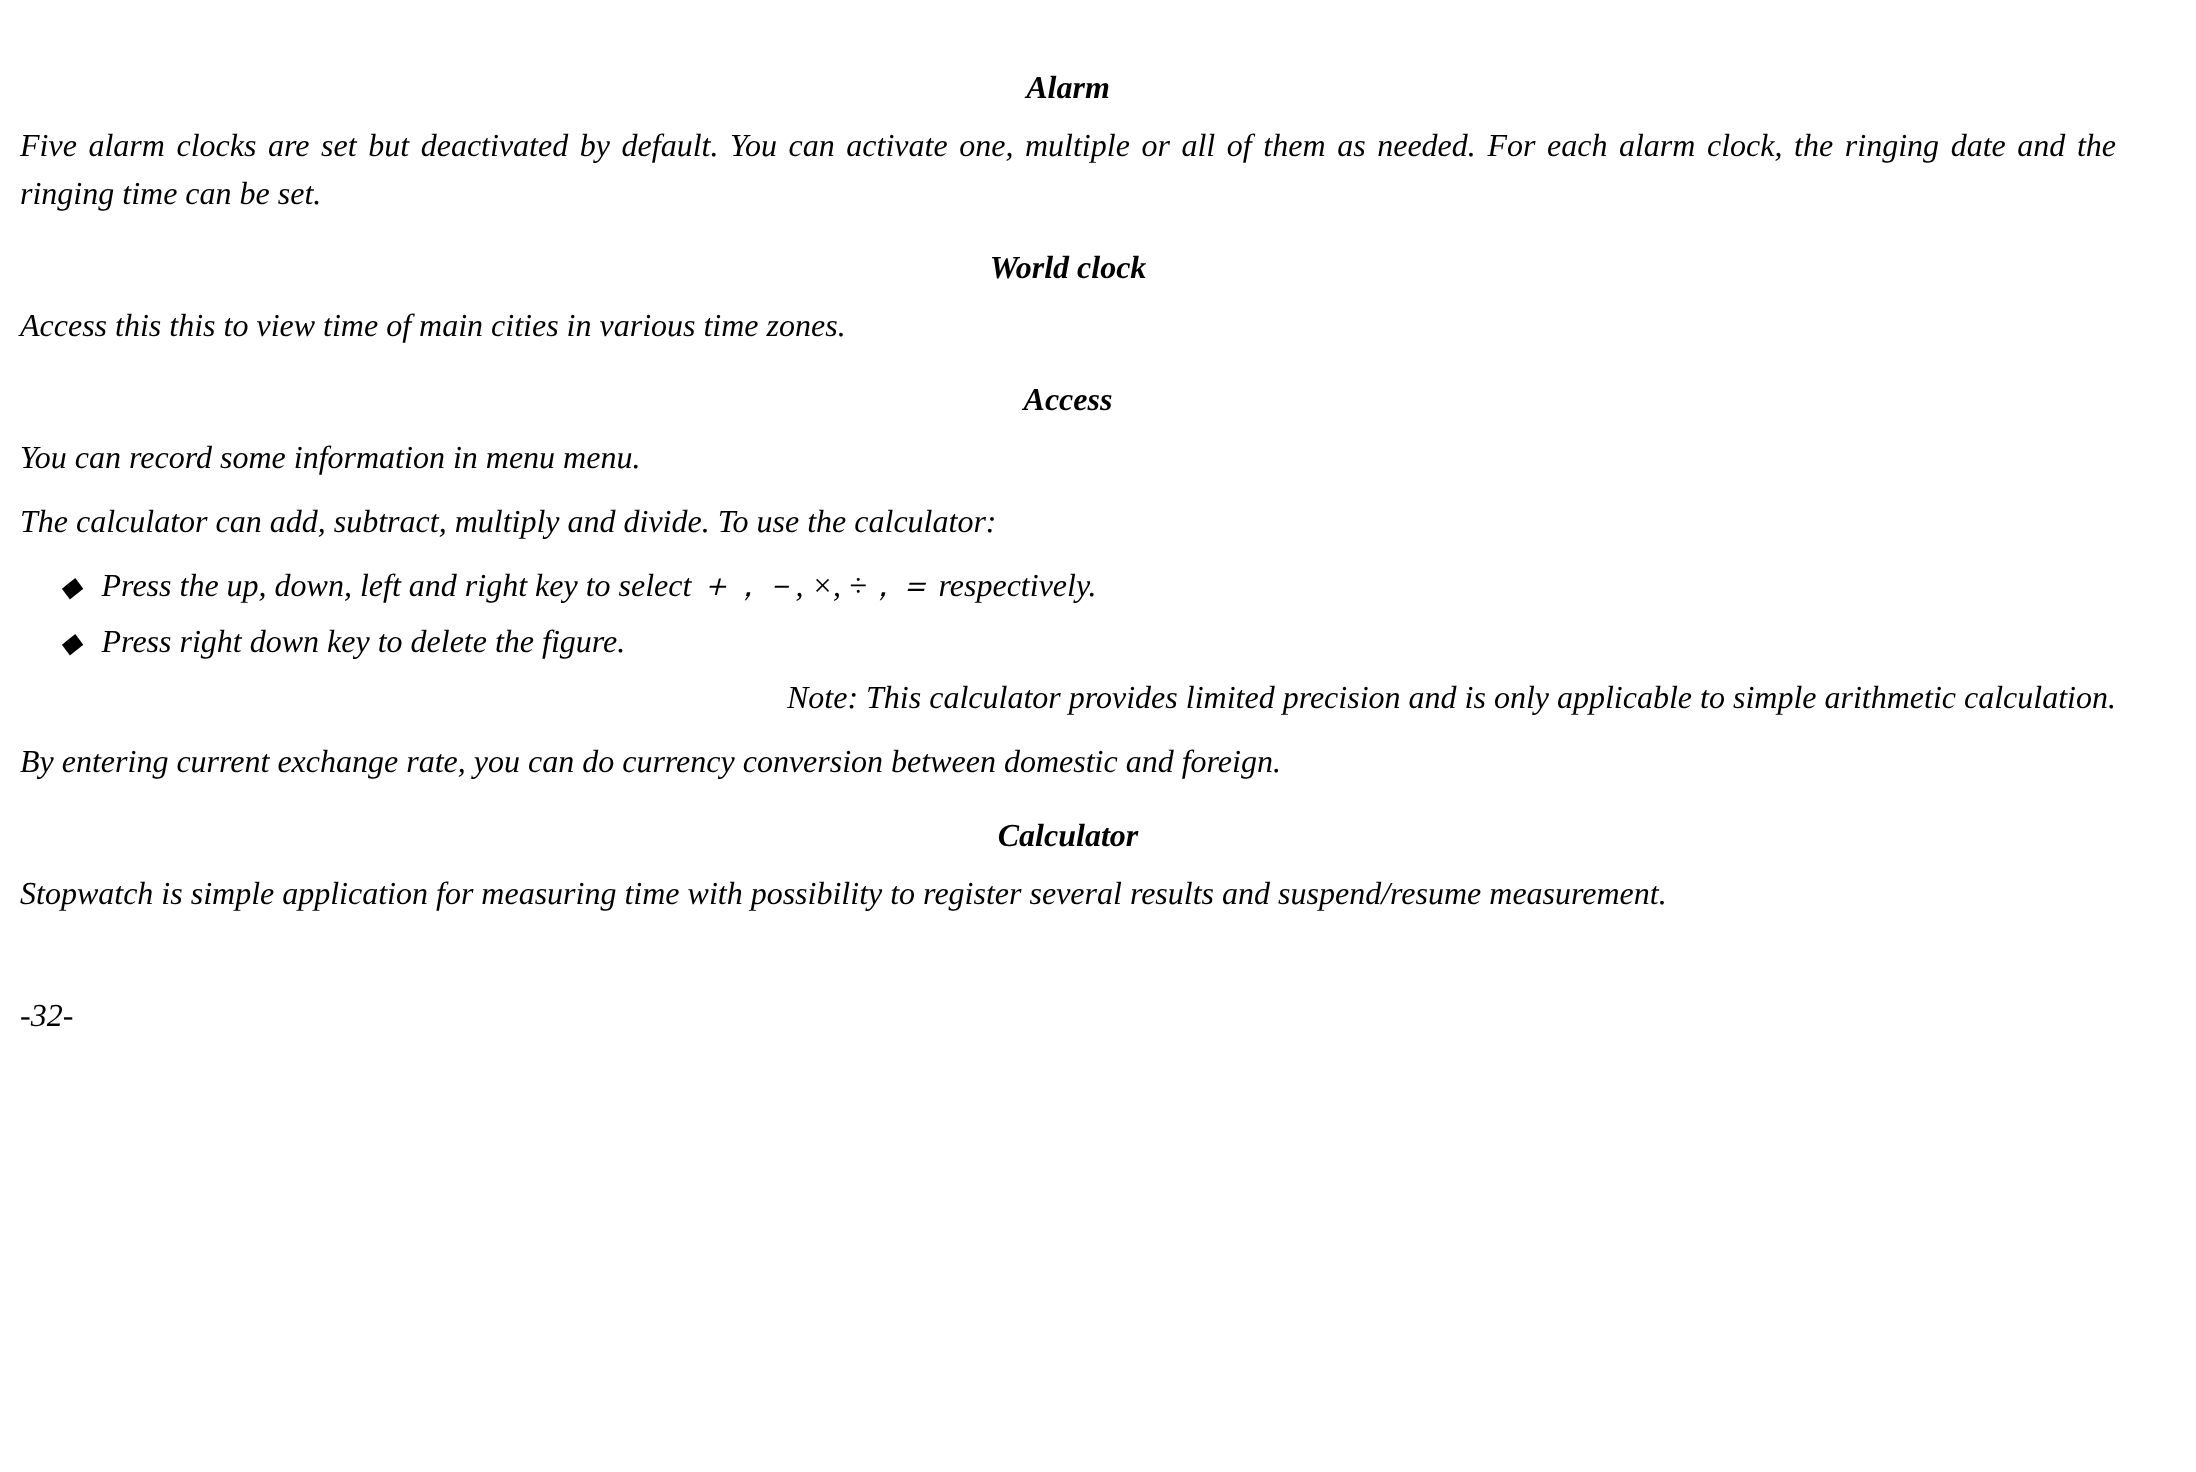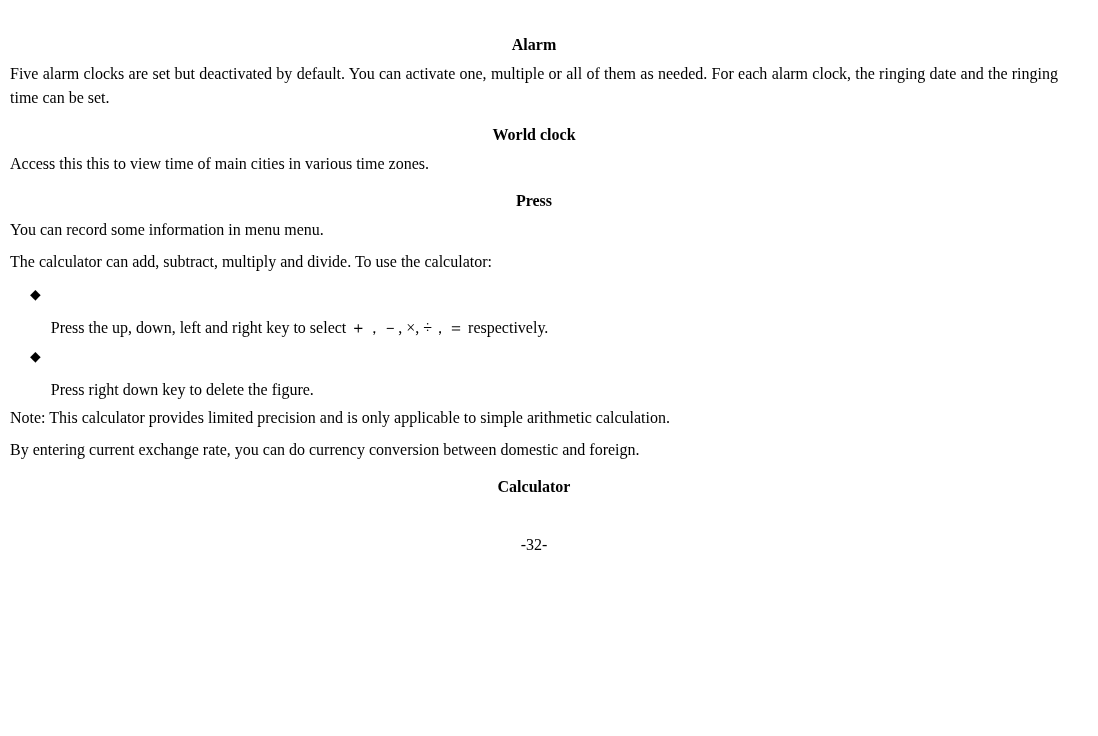--- a/index.html
+++ b/index.html
@@ -1,18 +1,19 @@
 <!DOCTYPE html>
 <html><head>
   <meta charset="utf-8">
   <style>
     * {
       margin: 0;
       padding: 0;
       box-sizing: border-box;
+      font-style: italic;
     }
 
     body {
       width: 1098px;
       min-height: 736px;
       background: #ffffff;
       font-family: serif;
       font-size: 16px;
       color: #000000;
       padding: 20px 40px 40px 10px;
@@ -47,52 +48,51 @@
       color: #000;
       margin-right: 10px;
       flex-shrink: 0;
       font-size: 14px;
       margin-top: 2px;
     }
 
     .bullet-text {
       flex: 1;
       text-align: left;
-      margin-top: 34px;
     }
 
     .note-text {
-      text-align: left;
+      text-align: right;
       line-height: 1.5;
       margin-bottom: 8px;
     }
 
     .page-number {
-      text-align: center;
+      text-align: left;
       margin-top: 40px;
       font-size: 16px;
     }
   </style>
 </head>
 <body>
 
 <div class="page-content">
 
   <div>
     <div class="section-heading">Alarm</div>
     <p class="body-text">Five alarm clocks are set but deactivated by default. You can activate one, multiple or all of them as needed. For each alarm clock, the ringing date and the ringing time can be set.</p>
   </div>
 
   <div>
     <div class="section-heading">World clock</div>
     <p class="body-text">Access this this to view time of main cities in various time zones.</p>
   </div>
 
   <div>
-    <div class="section-heading">Press</div>
+    <div class="section-heading">Access</div>
     <p class="body-text">You can record some information in menu menu.</p>
   </div>
 
   <div>
     <p class="body-text">The calculator can add, subtract, multiply and divide. To use the calculator:</p>
     <div class="bullet-item">
       <span class="bullet-diamond">◆</span>
       <span class="bullet-text">Press the up, down, left and right key to select  ＋，－, ×, ÷，＝  respectively.</span>
     </div>
     <div class="bullet-item">
@@ -101,17 +101,18 @@
     </div>
     <p class="note-text">Note: This calculator provides limited precision and is only applicable to simple arithmetic calculation.</p>
   </div>
 
   <div>
     <p class="body-text">By entering current exchange rate, you can do currency conversion between domestic and foreign.</p>
   </div>
 
   <div>
     <div class="section-heading">Calculator</div>
+    <p class="body-text">Stopwatch  is  simple  application  for  measuring  time  with  possibility  to  register  several  results  and suspend/resume measurement.</p>
   </div>
 
   <div class="page-number">-32-</div>
 
 </div>
 
 </body></html>

